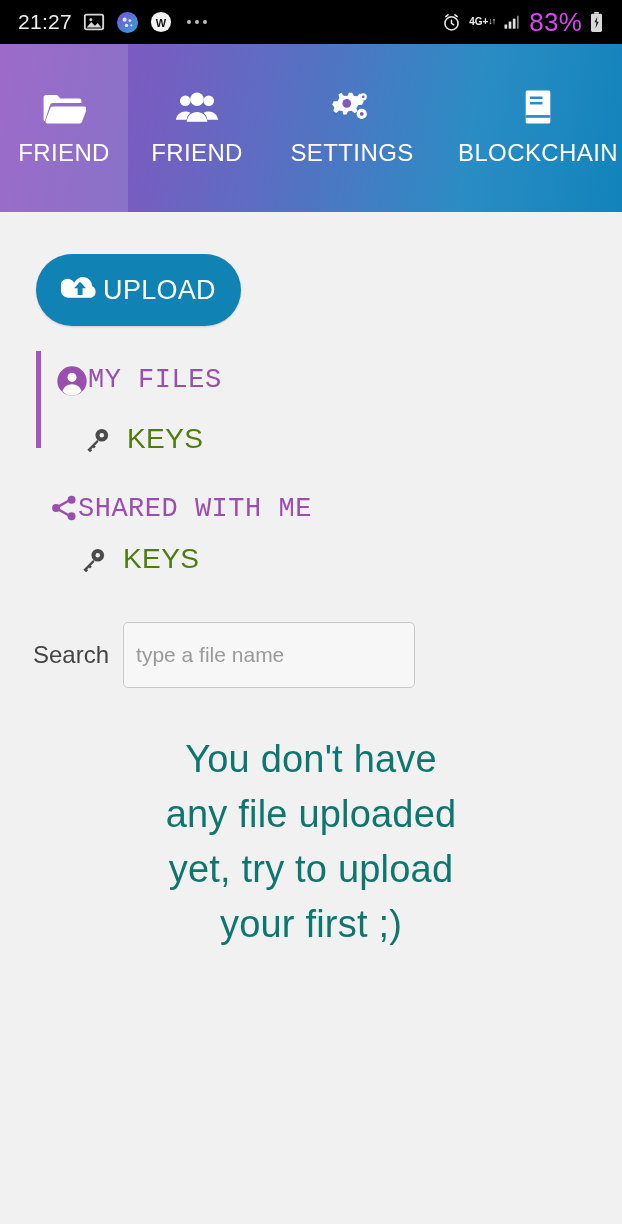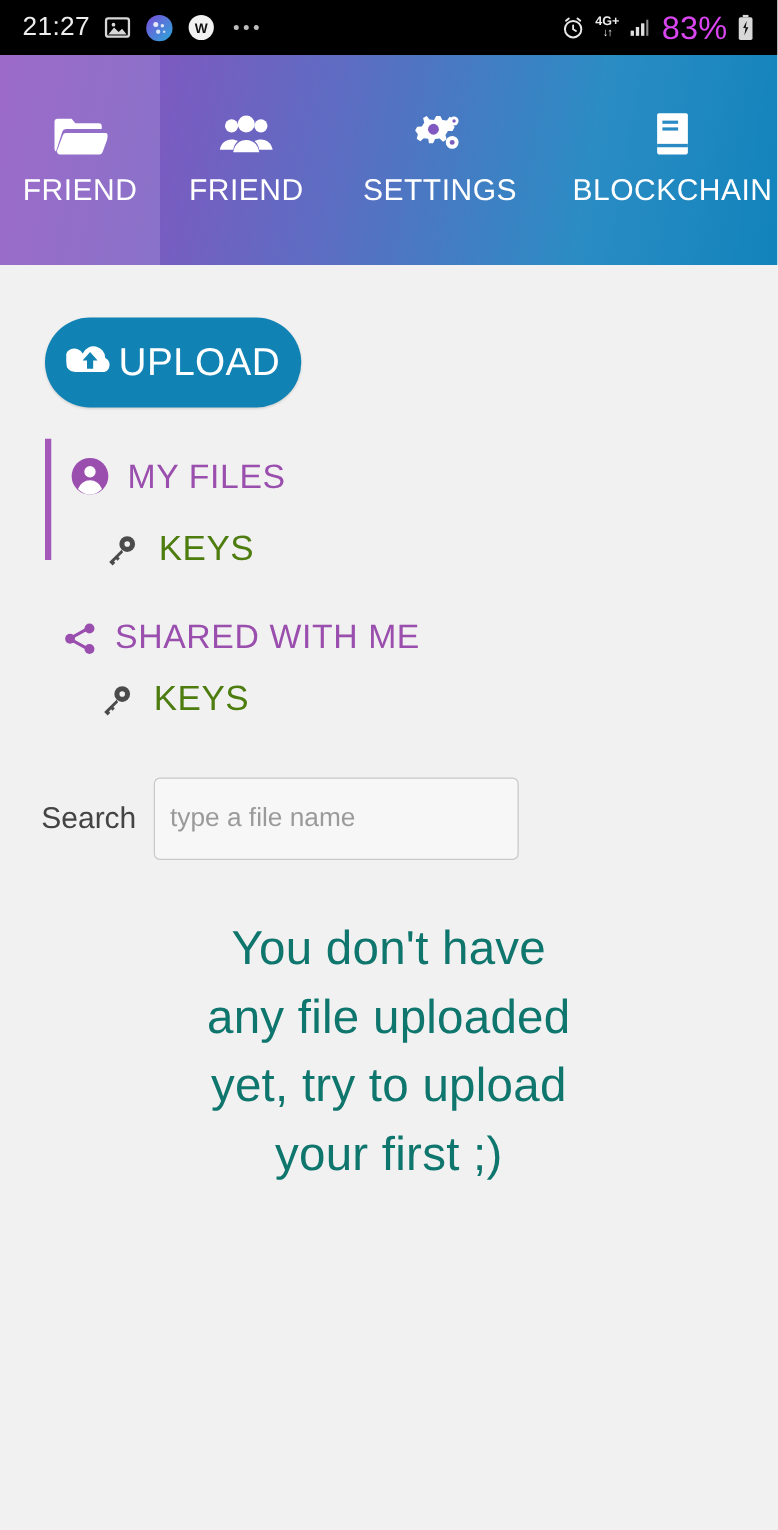--- a/index.html
+++ b/index.html
@@ -19,21 +19,21 @@
     padding:0 18px;
     color:#e9e9e9;
   }
   .sb-left{ display:flex; align-items:center; gap:11px; }
   .sb-right{ margin-left:auto; display:flex; align-items:center; gap:7px; }
   .sb-time{ font-size:21px; letter-spacing:.3px; color:#eee; }
   .sb-batt-text{ font-size:26px; color:#d946ef; letter-spacing:.2px; }
   .sb-icon{ display:inline-flex; align-items:center; justify-content:center; }
   .dots{ display:flex; gap:4px; align-items:center; margin-left:4px; }
   .dots i{ width:4px; height:4px; border-radius:50%; background:#bdbdbd; display:block; }
-  .net-wrap{ display:flex; flex-direction:column; align-items:center; line-height:1; }
+  .net-wrap{ display:flex; flex-direction:row; align-items:center; line-height:1; }
   .net-label{ font-size:10px; color:#eee; font-weight:bold; }
   .net-arrows{ font-size:9px; color:#eee; letter-spacing:-1px; margin-top:-1px; }
 
   
   .navbar{
     position:relative;
     height:168px; width:100%;
     background:linear-gradient(100deg,#8f56c3 0%,#7a5cc1 22%,#5a6ec2 45%,#2b8cc4 75%,#1283bb 100%);
     display:flex; align-items:stretch;
     overflow:hidden;
@@ -68,36 +68,37 @@
     position:absolute; left:36px; top:42px;
     width:205px; height:72px;
     background:#1082b4;
     border:none; border-radius:36px;
     color:#fff;
     display:flex; align-items:center; justify-content:center;
     gap:2px;
     cursor:pointer;
     box-shadow:0 1px 2px rgba(0,0,0,.15);
   }
-  .upload-label{ font-size:31px; letter-spacing:.3px; }
+  .upload-label{ font-size:27px; letter-spacing:.3px; }
 
   .section{ position:absolute; left:0; width:100%; }
   .my-files-block{ top:139px; }
   .shared-block{ top:270px; }
 
   .accent-bar{
     position:absolute; left:36px; top:0;
     width:5px; height:97px;
     background:#a357b8;
   }
 
   .section-head{
     position:absolute;
-    display:flex; align-items:flex-end; gap:14px;
+    display:flex; align-items:flex-start; 
     cursor:pointer;
+    font-family:Liberation Mono, monospace;
   }
   .my-files-head{ left:56px; top:14px; }
   .shared-head{ left:50px; top:12px; }
   .section-title{
     font-size:27px; color:#9a4fae; letter-spacing:.5px;
   }
 
   .keys-row{
     position:absolute;
     display:flex; align-items:center; gap:16px;

